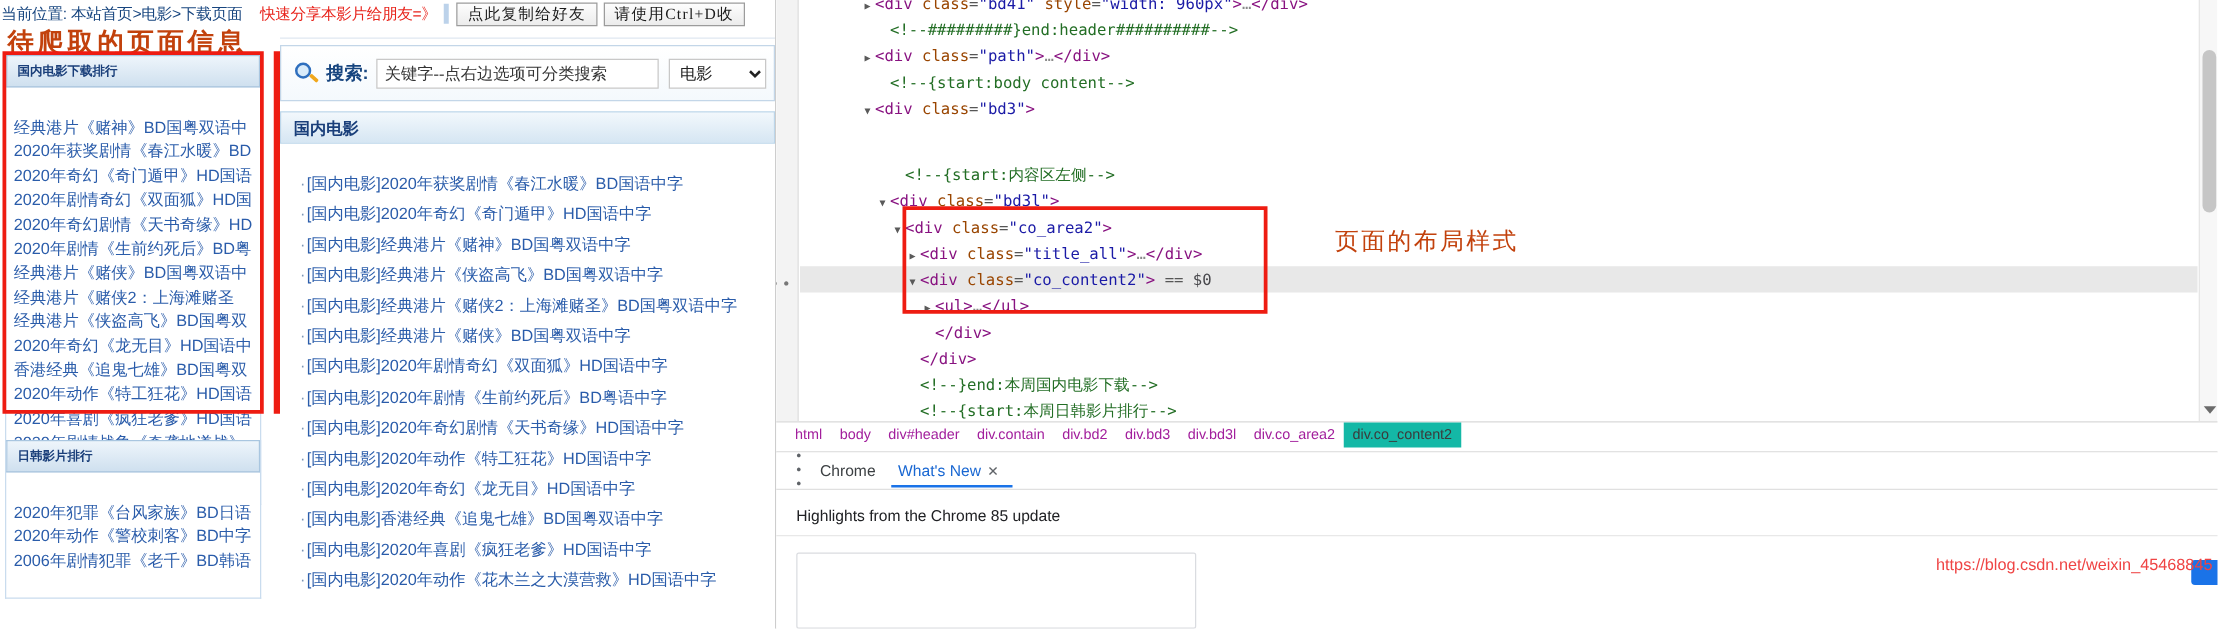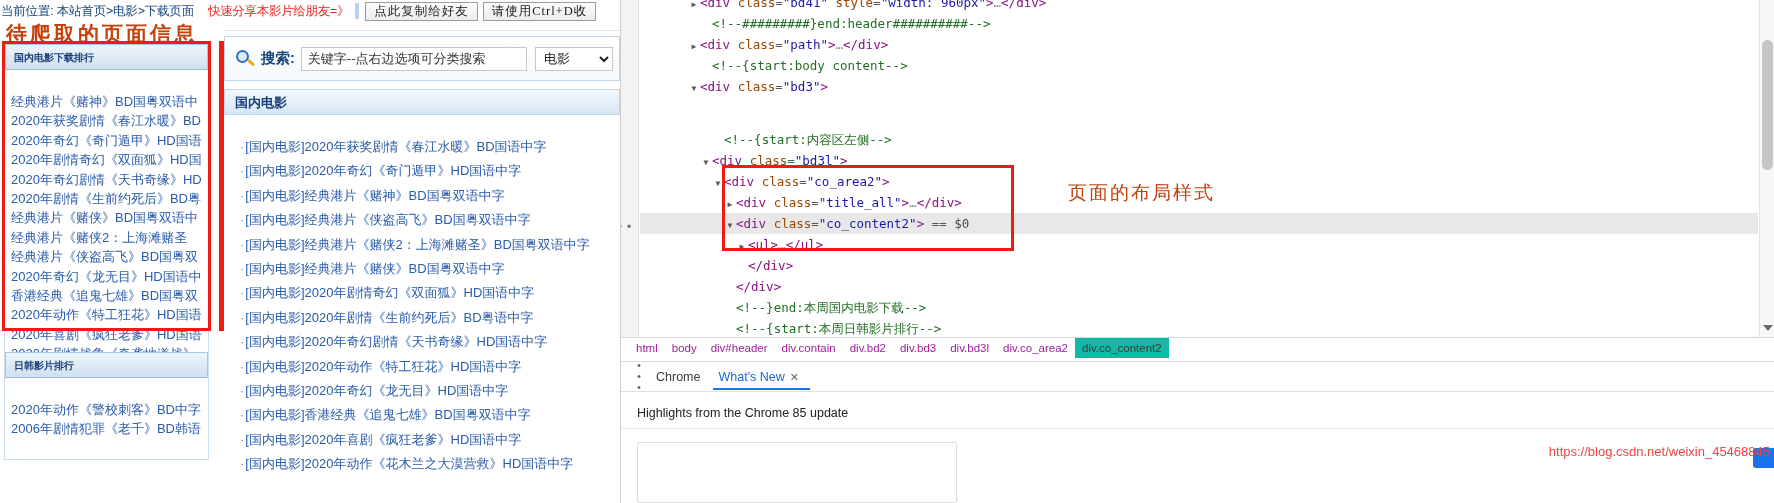--- a/index.html
+++ b/index.html
@@ -260,20 +260,21 @@
           <li><span>2020年动作《特工狂花》HD国语</span></li>
           <li><span>2020年喜剧《疯狂老爹》HD国语</span></li>
           <li><span>2020年剧情战争《奇袭地道战》</span></li>
           <li><span>2020年奇幻动作《白发魔女传》</span></li>
         </ul>
     </div>
 
     <div class="rank-col" id="rank2">
       <div class="rank-head">日韩影片排行</div>
       <ul class="rank-list">
+          <li><span>2020年犯罪《台风家族》BD日语</span></li>
           <li><span>2020年动作《警校刺客》BD中字</span></li>
           <li><span>2006年剧情犯罪《老千》BD韩语</span></li>
         </ul>
     </div>
 
     <div id="mid-col">
       <div class="search-wrap">
         <span class="mag">
           <span class="ring"></span>
             <span class="hdl"></span>

